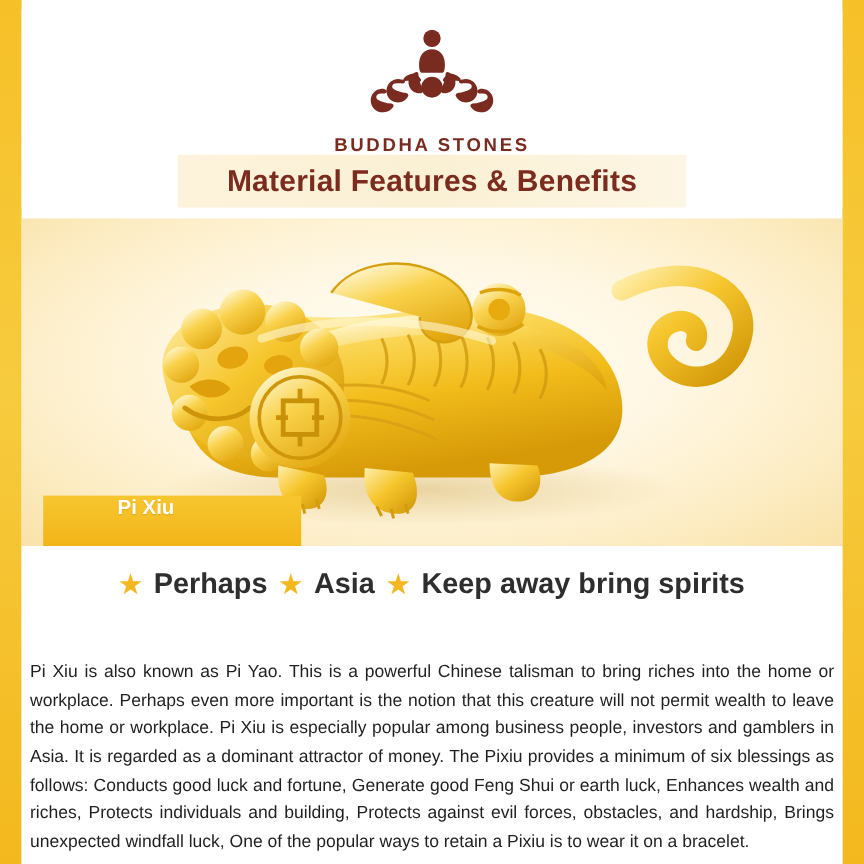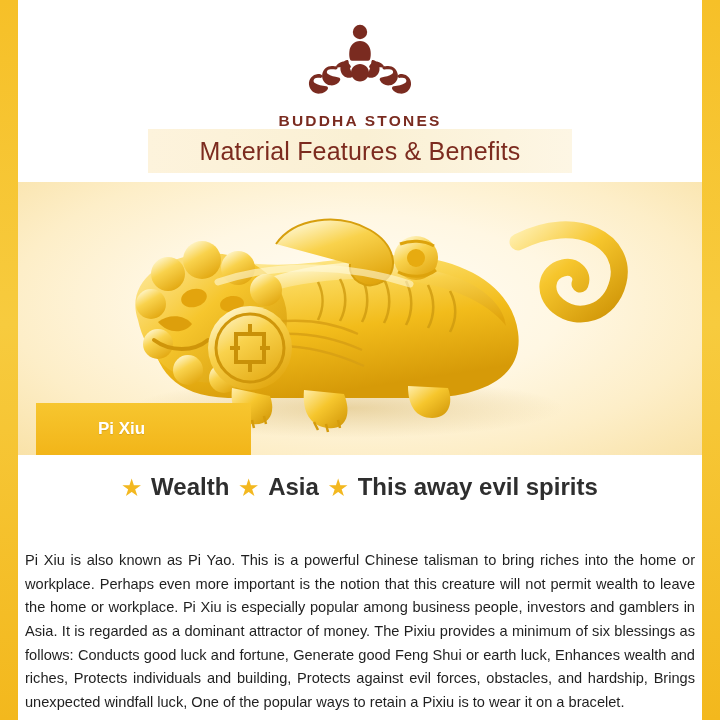--- a/index.html
+++ b/index.html
@@ -50,21 +50,21 @@
   .title-band {
     position: absolute;
     left: 130px; right: 130px;
     top: 129px;
     height: 44px;
     background: linear-gradient(90deg, #fdf3dc 0%, #faf0d4 50%, #fdf6e4 100%);
     display: flex; align-items: center; justify-content: center;
   }
   .title-band .title {
     font-size: 25px;
-    font-weight: normal;
+    font-weight: bold;
     color: #7c2b1f;
     letter-spacing: 0.2px;
     white-space: nowrap;
   }
 
   
   .hero {
     position: absolute;
     left: 18px; right: 18px;
     top: 182px;
@@ -72,23 +72,23 @@
     background: radial-gradient(ellipse at 50% 45%, #fffdf6 0%, #fff7e3 42%, #fdeec8 72%, #f9e2a8 100%);
     overflow: hidden;
   }
   .hero-svg { position: absolute; left: 0; top: 0; }
 
   .caption-tab {
     position: absolute;
     left: 18px;
     bottom: 0;
     width: 215px;
-    height: 52px;
+    height: 42px;
     background: linear-gradient(180deg, #f7c62f 0%, #f2b519 100%);
-    display: flex; align-items: center;
+    display: flex; align-items: flex-start;
   }
   .caption-tab .caption {
     color: #ffffff;
     font-size: 17px;
     font-weight: bold;
     padding-left: 62px;
     text-shadow: 0 1px 1px rgba(150,100,0,.25);
   }
 
   
@@ -257,22 +257,22 @@
     </svg>
 
     <div class="caption-tab">
       <span class="caption">Pi Xiu</span>
     </div>
   </div>
 
   <div class="body-sec">
     <div class="benefits">
       <span class="star">★</span>
-      <span class="b-text">Wealth</span>
+      <span class="b-text">Perhaps</span>
       <span class="star">★</span>
       <span class="b-text">Asia</span>
       <span class="star">★</span>
-      <span class="b-text">This away evil spirits</span>
+      <span class="b-text">Keep away bring spirits</span>
     </div>
     <p class="desc">Pi Xiu is also known as Pi Yao. This is a powerful Chinese talisman to bring riches into the home or workplace. Perhaps even more important is the notion that this creature will not permit wealth to leave the home or workplace. Pi Xiu is especially popular among business people, investors and gamblers in Asia. It is regarded as a dominant attractor of money. The Pixiu provides a minimum of six blessings as follows: Conducts good luck and fortune, Generate good Feng Shui or earth luck, Enhances wealth and riches, Protects individuals and building, Protects against evil forces, obstacles, and hardship, Brings unexpected windfall luck, One of the popular ways to retain a Pixiu is to wear it on a bracelet.</p>
   </div>
 
 </div>
 
 </body></html>

